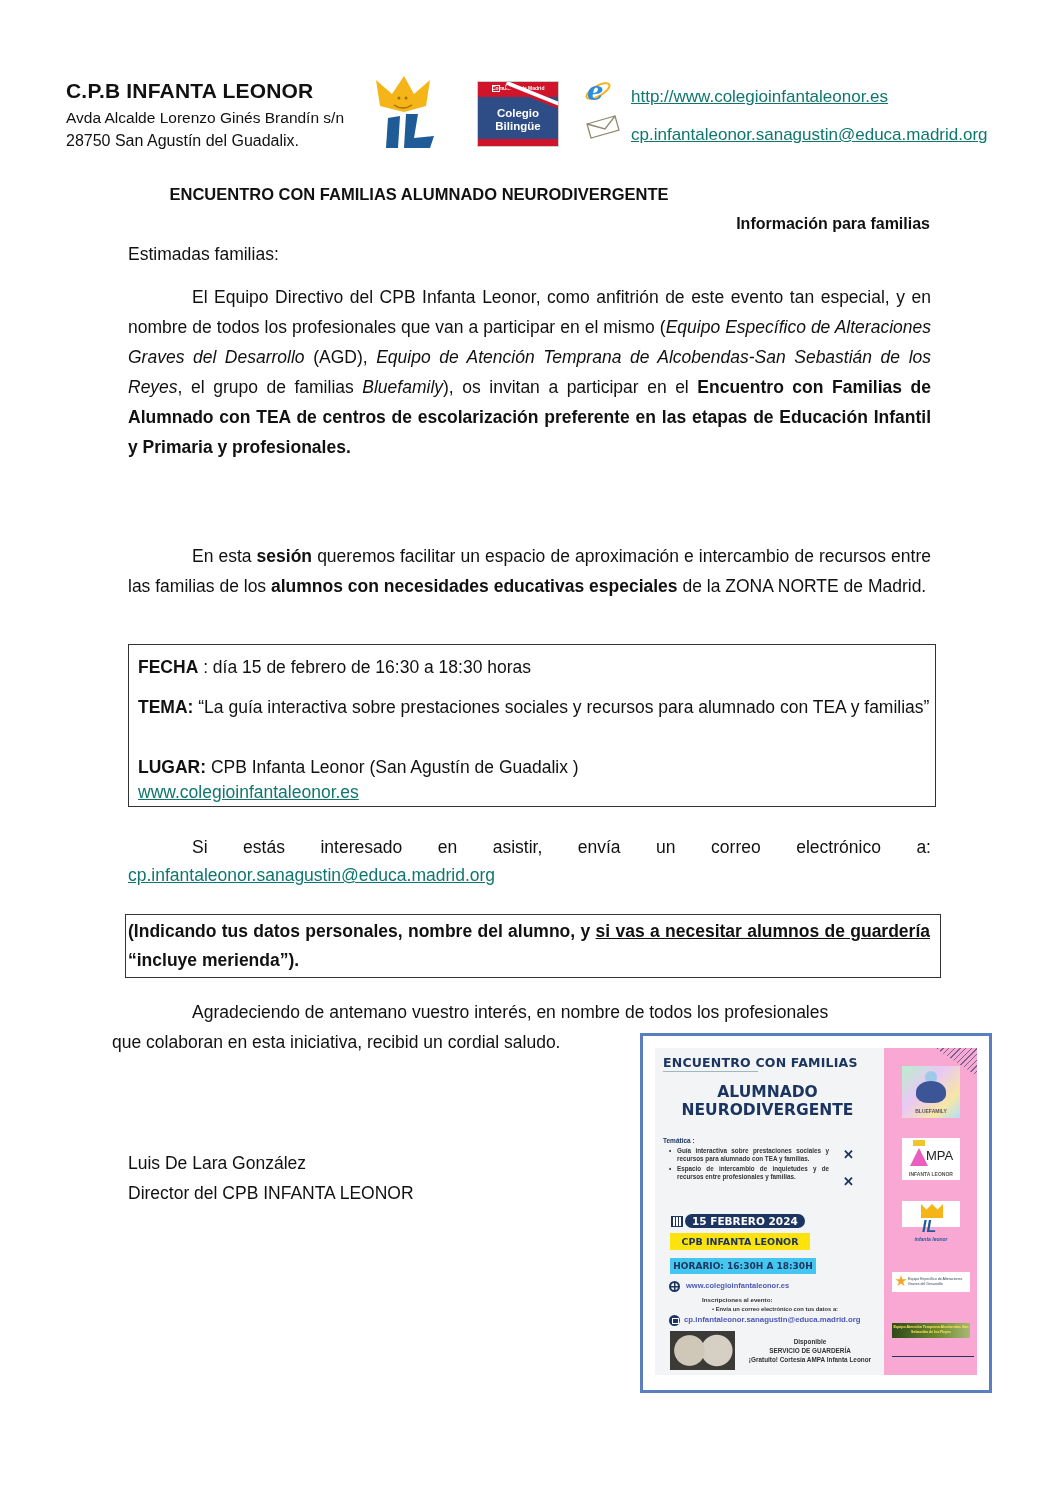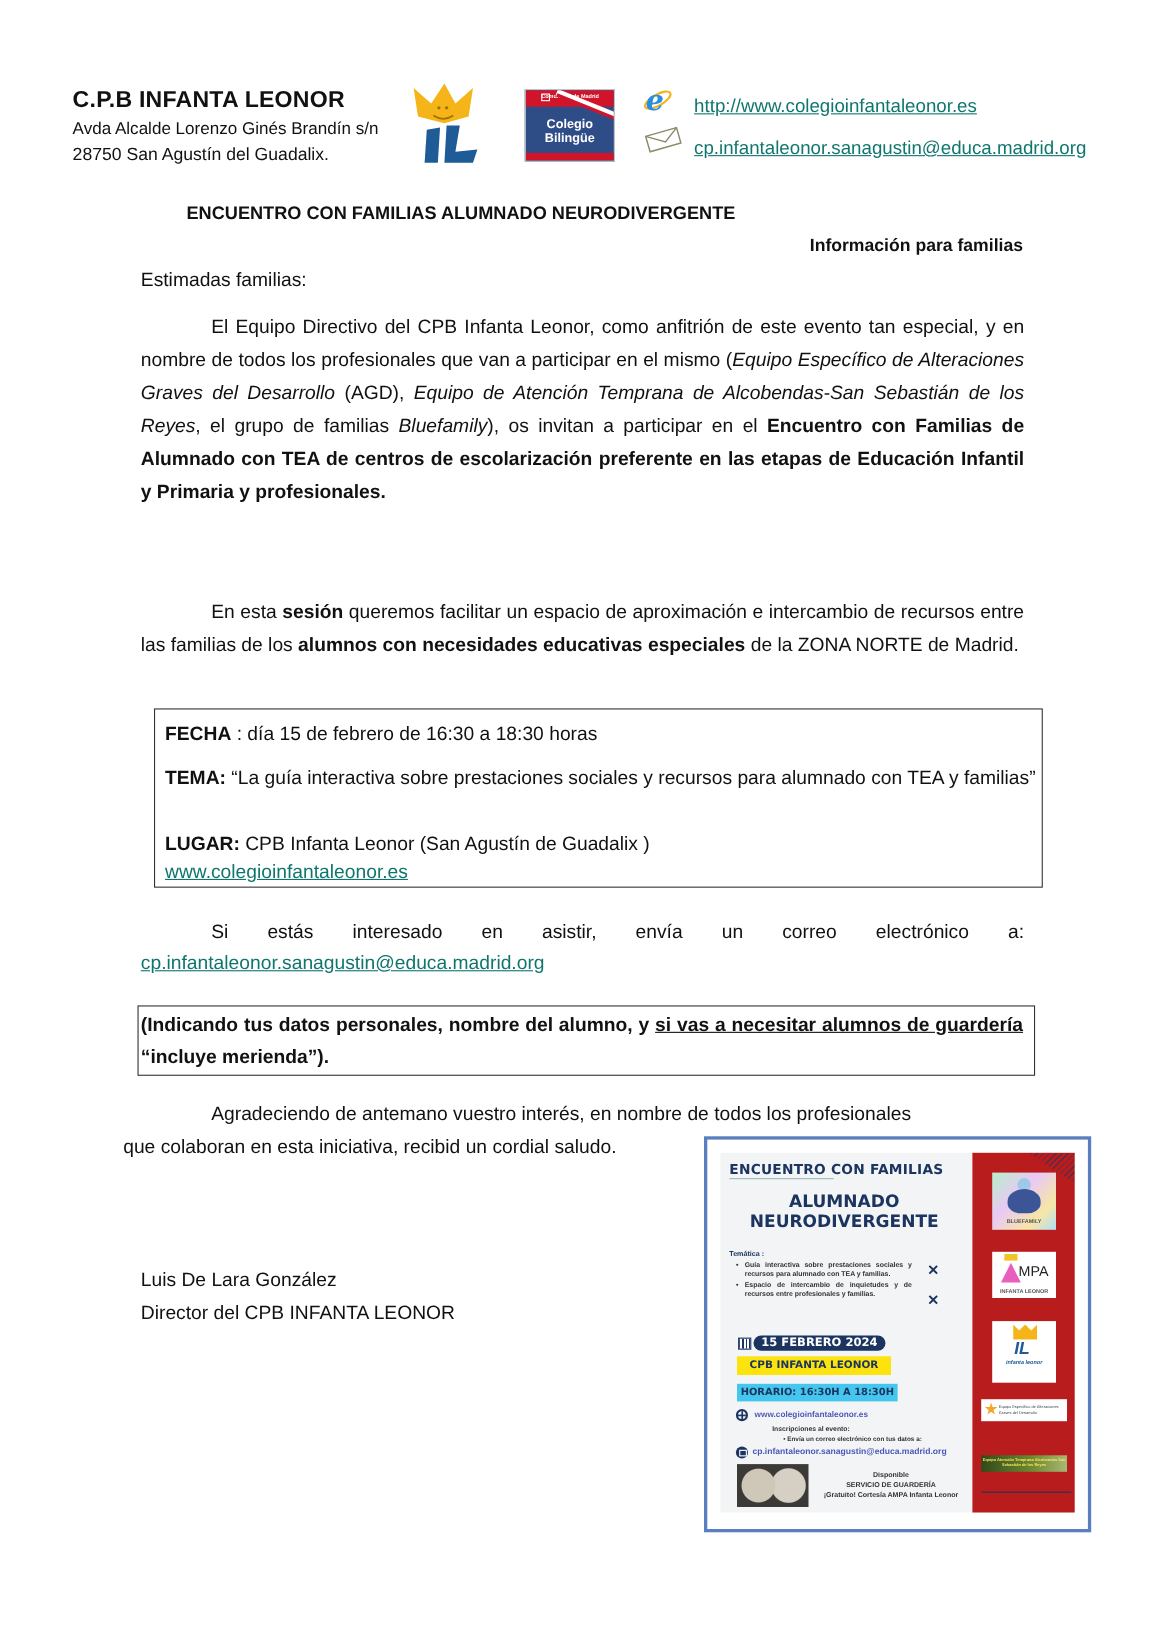--- a/index.html
+++ b/index.html
@@ -29,21 +29,21 @@
   
   .doc-title { position: absolute; left: 0; width: 838px; top: 185px; text-align: center; font-weight: bold; font-size: 16.5px; }
   .doc-sub { position: absolute; right: 128px; top: 215px; font-weight: bold; font-size: 16px; }
   .greeting { position: absolute; left: 128px; top: 244px; font-size: 17.5px; }
   .para { position: absolute; left: 128px; width: 803px; font-size: 17.5px; line-height: 30px; text-align: justify; }
   .para .ind { display: inline-block; width: 64px; }
   .p1 { top: 282px; }
   .p2 { top: 472px; }
   .p3 { top: 541px; }
 
-  .info-box { position: absolute; left: 128px; top: 644px; width: 808px; height: 163px; border: 1.3px solid #333; padding: 10px 9px; font-size: 17.5px; margin-left: 12px; }
+  .info-box { position: absolute; left: 128px; top: 644px; width: 808px; height: 163px; border: 1.3px solid #333; padding: 10px 9px; font-size: 17.5px; }
   .info-box .row { position: absolute; left: 9px; }
   .r1 { top: 12px; }
   .r2 { top: 49px; width: 792px; line-height: 26px; }
   .r3 { top: 112px; }
   .r4 { top: 137px; }
 
   .p4 { top: 832px; text-align-last: justify; }
   .p4-link { position: absolute; left: 128px; top: 865px; font-size: 17.5px; }
 
   .note-box { position: absolute; left: 125px; top: 914px; width: 816px; height: 64px; border: 1.3px solid #333; padding: 2px 10px 0 2px; font-size: 17.5px; font-weight: bold; line-height: 29px; text-align: justify; }
@@ -51,21 +51,21 @@
 
   .closing1 { position: absolute; left: 192px; top: 1002px; font-size: 17.5px; }
   .closing2 { position: absolute; left: 112px; top: 1032px; font-size: 17.5px; }
   .place-date { position: absolute; left: 128px; top: 1093px; font-size: 17.5px; }
   .signer { position: absolute; left: 128px; top: 1153px; font-size: 17.5px; }
   .signer-role { position: absolute; left: 128px; top: 1183px; font-size: 17.5px; }
 
   
   .poster { position: absolute; left: 640px; top: 1033px; width: 352px; height: 360px; border: 3px solid #5a7fc0; background: #fff; }
   .poster-inner { position: absolute; left: 12px; top: 12px; width: 322px; height: 327px; background: #f3f4f6; }
-  .poster-side { position: absolute; left: 229px; top: 0; width: 93px; height: 327px; background: #b91c1c; }
+  .poster-side { position: absolute; left: 229px; top: 0; width: 93px; height: 327px; background: #f9a8d4; }
   .pt-enc { position: absolute; left: 8px; top: 7px; font-size: 12.5px; font-weight: 900; color: #1b3560; letter-spacing: 0.2px; font-family: "DejaVu Sans", sans-serif; }
   .pt-line { position: absolute; left: 8px; top: 23px; width: 95px; height: 1px; background: #9bb; }
   .pt-alum { position: absolute; left: 0; width: 225px; text-align: center; top: 35px; font-size: 15.5px; font-weight: 900; color: #1b3560; line-height: 18px; font-family: "DejaVu Sans", sans-serif; }
   .pt-tem { position: absolute; left: 8px; top: 89px; font-size: 6.5px; font-weight: bold; color: #1b3560; }
   .pt-list { position: absolute; left: 14px; top: 99px; width: 160px; font-size: 6.3px; font-weight: bold; color: #333; line-height: 8px; text-align: justify; }
   .pt-list li { list-style: none; position: relative; padding-left: 8px; margin-bottom: 2px; }
   .pt-list li::before { content: "•"; position: absolute; left: 0; }
   .pt-x { position: absolute; font-size: 13px; font-weight: 900; color: #1b3560; }
   .x1 { left: 188px; top: 99px; }
   .x2 { left: 188px; top: 126px; }
@@ -79,21 +79,21 @@
   .pt-insc2 { position: absolute; left: 57px; top: 258px; font-size: 5.8px; font-weight: bold; color: #333; }
   .pt-mailic { position: absolute; left: 14px; top: 267px; width: 11px; height: 11px; border-radius: 50%; background: #1b3560; }
   .pt-mailic::after { content: ""; position: absolute; left: 3px; top: 3px; width: 5px; height: 4px; border: 1px solid #fff; }
   .pt-mail { position: absolute; left: 29px; top: 267px; font-size: 7.8px; font-weight: bold; color: #4b58b8; }
   .pt-photo { position: absolute; left: 15px; top: 283px; width: 65px; height: 39px; background: radial-gradient(circle at 30% 50%, #cfc8b8 0 30%, transparent 32%), radial-gradient(circle at 72% 50%, #d6d0c4 0 30%, transparent 32%), #3c3a36; }
   .pt-guard { position: absolute; left: 84px; top: 289px; width: 142px; text-align: center; font-size: 6.4px; font-weight: bold; color: #333; line-height: 9px; }
 
   .logo-box { position: absolute; left: 18px; width: 58px; background: #fff; }
   .lb1 { top: 18px; height: 52px; background: linear-gradient(135deg, #b7f0c9, #e9c8f5 40%, #f7e6a6 75%, #aee0f7); }
   .lb2 { top: 90px; height: 42px; }
-  .lb3 { top: 153px; height: 56px; }
+  .lb3 { top: 153px; height: 26px; }
   .lb4 { top: 224px; height: 20px; width: 78px; left: 8px; }
   .lb5 { top: 275px; height: 15px; width: 78px; left: 8px; background: linear-gradient(90deg, #2f4a1a, #6e8a32 60%, #a9b874); }
   .side-line { position: absolute; left: 8px; top: 308px; width: 82px; height: 1px; background: #1b3560; }
   .lb-txt { position: absolute; left: 0; width: 100%; text-align: center; font-size: 5px; color: #555; font-weight: bold; }
   .bf-heart { position: absolute; left: 23px; top: 5px; width: 12px; height: 10px; background: #9fc9e9; border-radius: 6px 6px 3px 3px; }
   .bf-body { position: absolute; left: 14px; top: 15px; width: 30px; height: 22px; background: #3c5596; border-radius: 50% 50% 40% 40%; }
   .ampa-tri { position: absolute; left: 8px; top: 10px; width: 0; height: 0; border-left: 9px solid transparent; border-right: 9px solid transparent; border-bottom: 18px solid #e85fbf; }
   .ampa-crown { position: absolute; left: 11px; top: 2px; width: 12px; height: 6px; background: #f0c52a; }
   .ampa-txt { position: absolute; left: 24px; top: 10px; font-size: 13px; color: #222; }
   .il-crown { position: absolute; left: 19px; top: 3px; width: 22px; height: 14px; background: #f5b417; clip-path: polygon(0 0, 25% 40%, 50% 0, 75% 40%, 100% 0, 100% 100%, 0 100%); }

